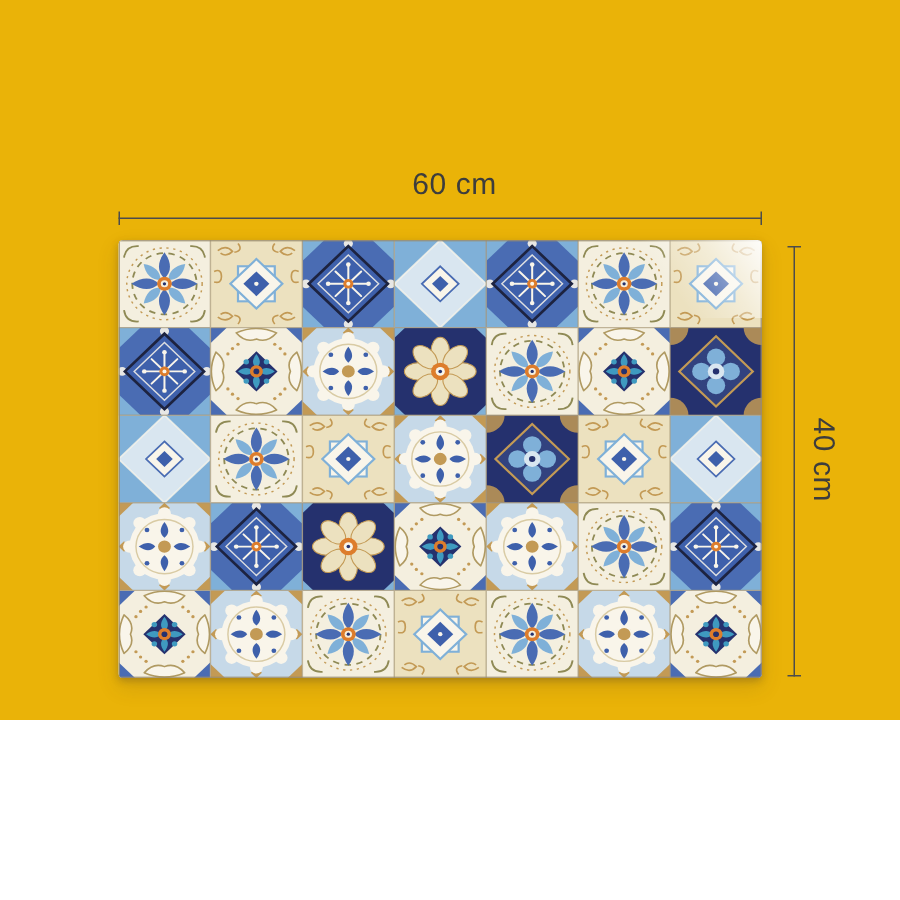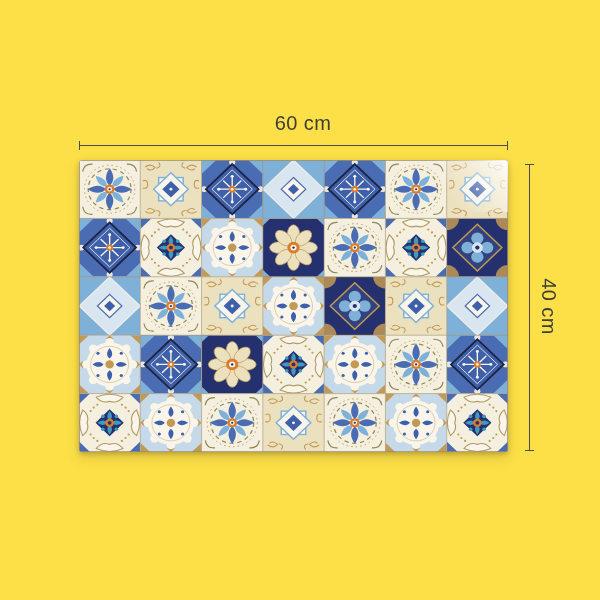--- a/index.html
+++ b/index.html
@@ -1,21 +1,21 @@
 <!DOCTYPE html>
 <html style="--royal: #3e60ab; --navy: #25316e; --blue2: #4a6cb3; --sky: #7fb0d8; --pale: #d9e6f0; --cream: #f4efdf; --beige: #ece1bf; --white: #f9f5ea; --tan: #c39a55; --olive: #8f8a55; --teal: #3f9ac0; --orange: #dd7d2c; --grout: #a89878;"><head>
 <meta charset="utf-8">
 <style>
   html,body{margin:0;padding:0;}
   body{
     width:600px;height:600px;background:#ffffff;
     font-family:"Liberation Sans", sans-serif;
     position:relative;overflow:hidden;
   }
-  .canvas{position:relative;width:600px;height:600px;background:#fde047;}
+  .canvas{position:relative;width:600px;height:480px;background:#eab308;}
 
   
   .dim-label-h{
     position:absolute;left:203px;top:112px;width:200px;
     text-align:center;font-size:20px;color:#3d3d3d;letter-spacing:.4px;
   }
   .dim-line-h{position:absolute;left:79px;top:145px;width:429px;height:1px;background:#4c4c4c;}
   .tick-v{position:absolute;top:141px;width:1px;height:9px;background:#4c4c4c;}
   .tick-v.left{left:79px;}
   .tick-v.right{left:507px;}

